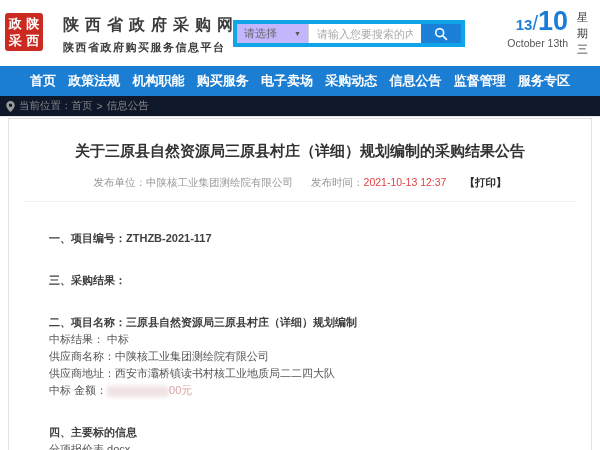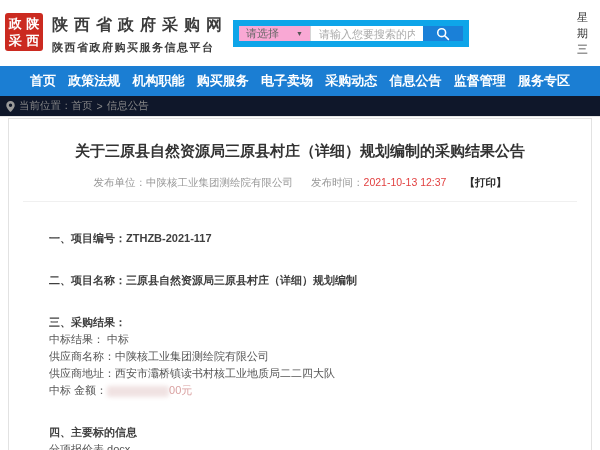--- a/index.html
+++ b/index.html
@@ -6,25 +6,25 @@
   html,body { width:600px; height:450px; overflow:hidden; background:#fff;
     font-family:"Liberation Sans","DejaVu Sans",sans-serif; }
 
   
   .hdr { position:relative; height:66px; background:#fff; }
   .logo { position:absolute; left:5px; top:13px; width:38px; height:38px;
     background:#cb2a20; border-radius:3px; display:grid;
     grid-template-columns:1fr 1fr; grid-template-rows:1fr 1fr; gap:1px; padding:2px; }
   .logo span { color:#fff; font-size:13px; font-weight:bold; display:flex;
     align-items:center; justify-content:center; line-height:1; }
-  .sitename { position:absolute; left:52px; top:15px; }
+  .sitename { position:absolute; left:63px; top:15px; }
   .sitename .t1 { font-size:16px; font-weight:bold; color:#3c3c3c; letter-spacing:6px; }
   .sitename .t2 { font-size:11px; font-weight:bold; color:#3c3c3c; letter-spacing:1.5px; margin-top:4px; }
   .searchbar { position:absolute; left:233px; top:20px; height:27px; display:flex;
-    border:6px solid #0ea5e9; background:#f9a8d4; }
+    border:4px solid #0ea5e9; background:#c4b5fd; }
   .sel { width:72px; display:flex; align-items:center; justify-content:space-between;
     padding:0 7px; border-right:1px solid #d5d5d5; font-size:11px; color:#666; cursor:pointer; }
   .sel .arr { font-size:7px; color:#555; }
   .searchbar input { width:112px; border:none; outline:none; font-size:11px;
     padding:0 8px; color:#333; font-family:inherit; }
   .searchbar input::placeholder { color:#aaa; }
   .sbtn { width:40px; background:#1a80d8; border:none; display:flex;
     align-items:center; justify-content:center; cursor:pointer; }
   .datebox { position:absolute; right:10px; top:8px; display:flex; align-items:flex-start; }
   .datenums { text-align:right; }
@@ -90,20 +90,26 @@
     <input type="text" placeholder="请输入您要搜索的内容" style="">
     <button class="sbtn">
       <svg width="14" height="14" viewBox="0 0 16 16">
         <circle cx="6.5" cy="6.5" r="4.5" fill="none" stroke="#fff" stroke-width="1.8"></circle>
         <line x1="10" y1="10" x2="14.2" y2="14.2" stroke="#fff" stroke-width="1.8" stroke-linecap="round"></line>
       </svg>
     </button>
   </div>
 
   <div class="datebox">
+    <div class="datenums">
+      <div class="dn-line">
+        <span class="dn-day">13</span><span class="dn-sep">/</span><span class="dn-month">10</span>
+      </div>
+      <div class="dn-en">October 13th</div>
+    </div>
     <div class="weekday">星期三</div>
   </div>
 </div>
 
 <div class="nav">
   <a>首页</a>
   <a>政策法规</a>
   <a>机构职能</a>
   <a>购买服务</a>
   <a>电子卖场</a>
@@ -126,22 +132,22 @@
 <div class="box">
   <div class="art-title">关于三原县自然资源局三原县村庄（详细）规划编制的采购结果公告</div>
 
   <div class="meta">
     <span>发布单位：</span><span>中陕核工业集团测绘院有限公司</span><span class="gap"></span><span>发布时间：</span><span class="red">2021-10-13 12:37</span><span class="gap"></span><span class="print">【打印】</span>
   </div>
   <div class="divider"></div>
 
   <div class="body-txt">
     <div class="sec">一、项目编号：ZTHZB-2021-117</div>
+    <div class="sec">三、采购结果：</div>
     <div class="sec">二、项目名称：三原县自然资源局三原县村庄（详细）规划编制</div>
-    <div class="sec">三、采购结果：</div>
     <div class="line">中标结果： 中标</div>
     <div class="line">供应商名称：中陕核工业集团测绘院有限公司</div>
     <div class="line">供应商地址：西安市灞桥镇读书村核工业地质局二二四大队</div>
     <div class="line">
       <span>中标 金额：</span><span class="redact"></span><span class="amt-tail">00元</span>
     </div>
     <div class="sec">四、主要标的信息</div>
     <div class="line attach">分项报价表.docx</div>
 
   </div>

